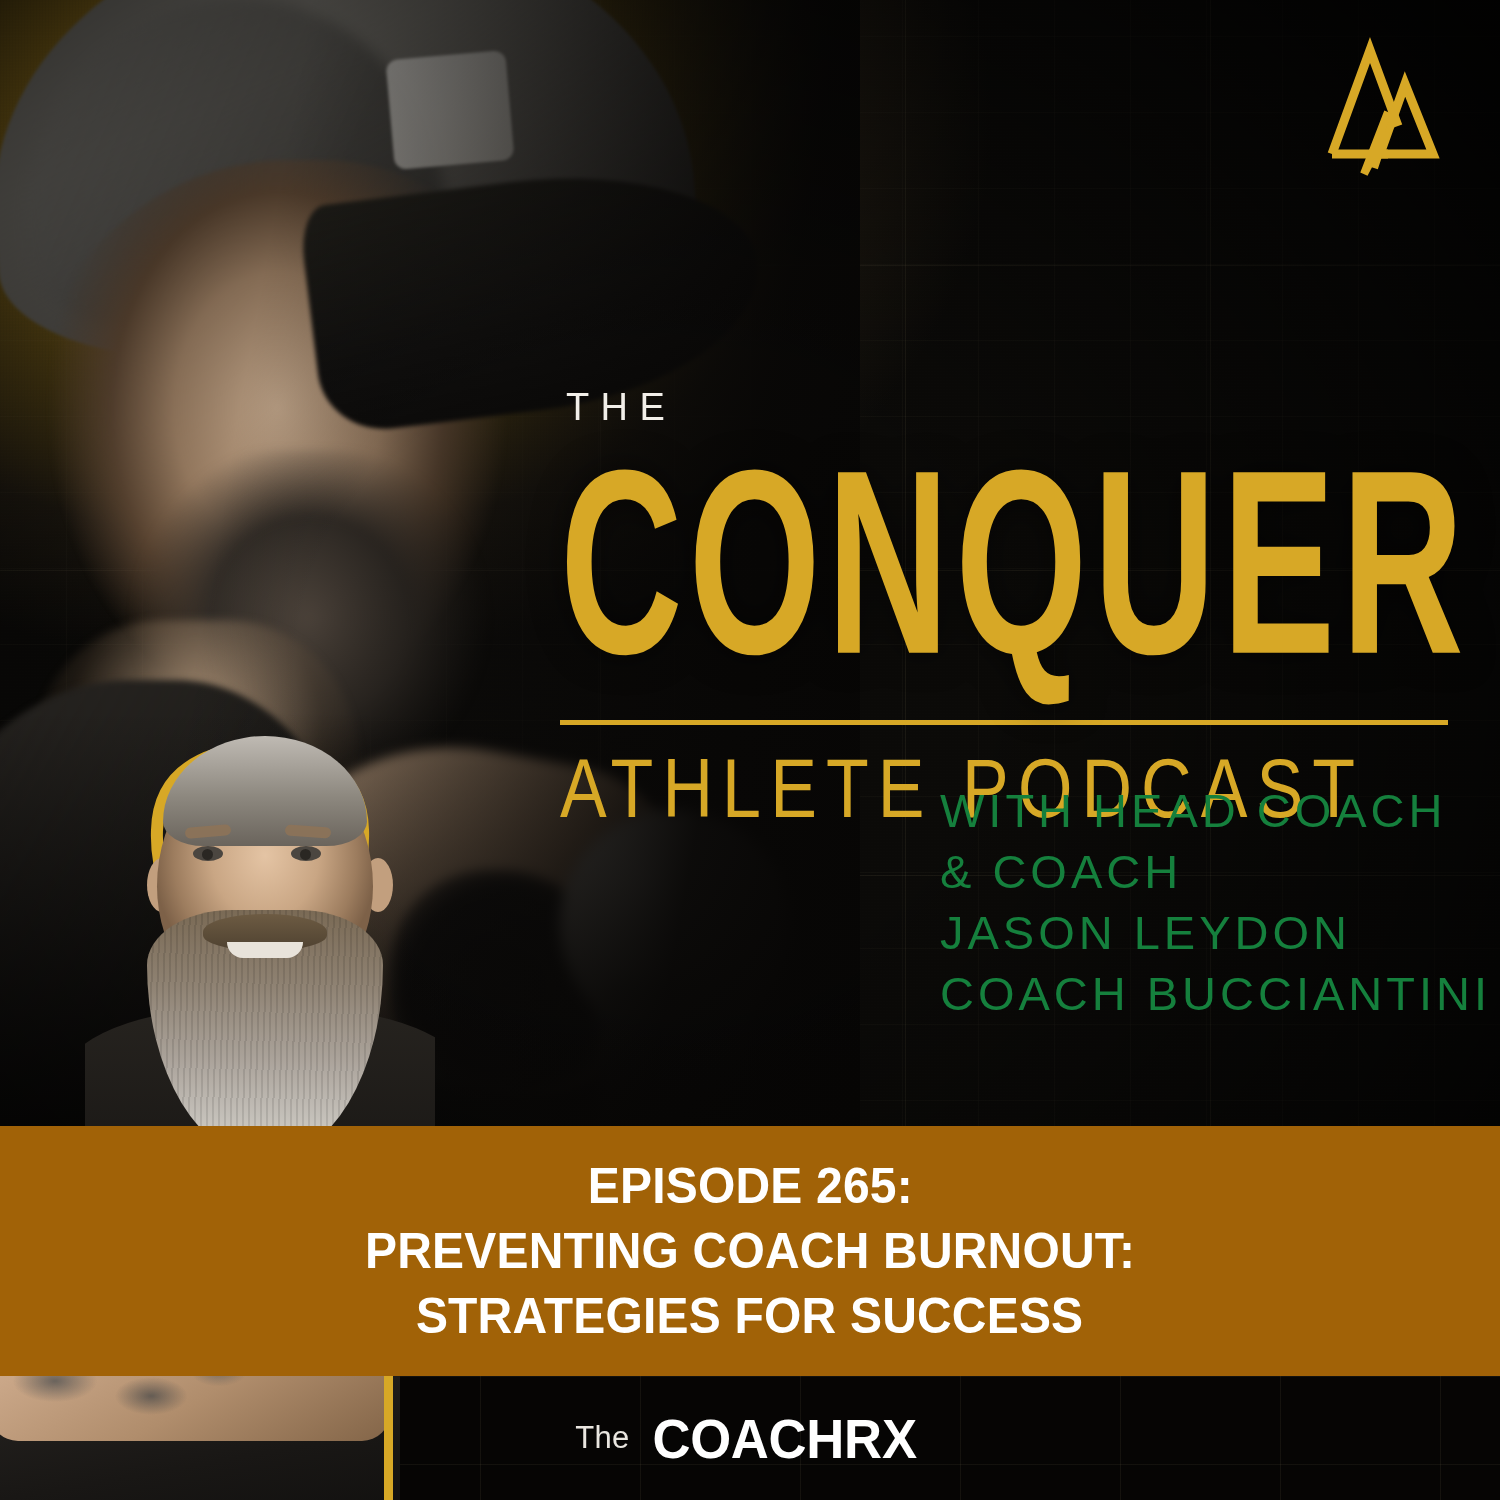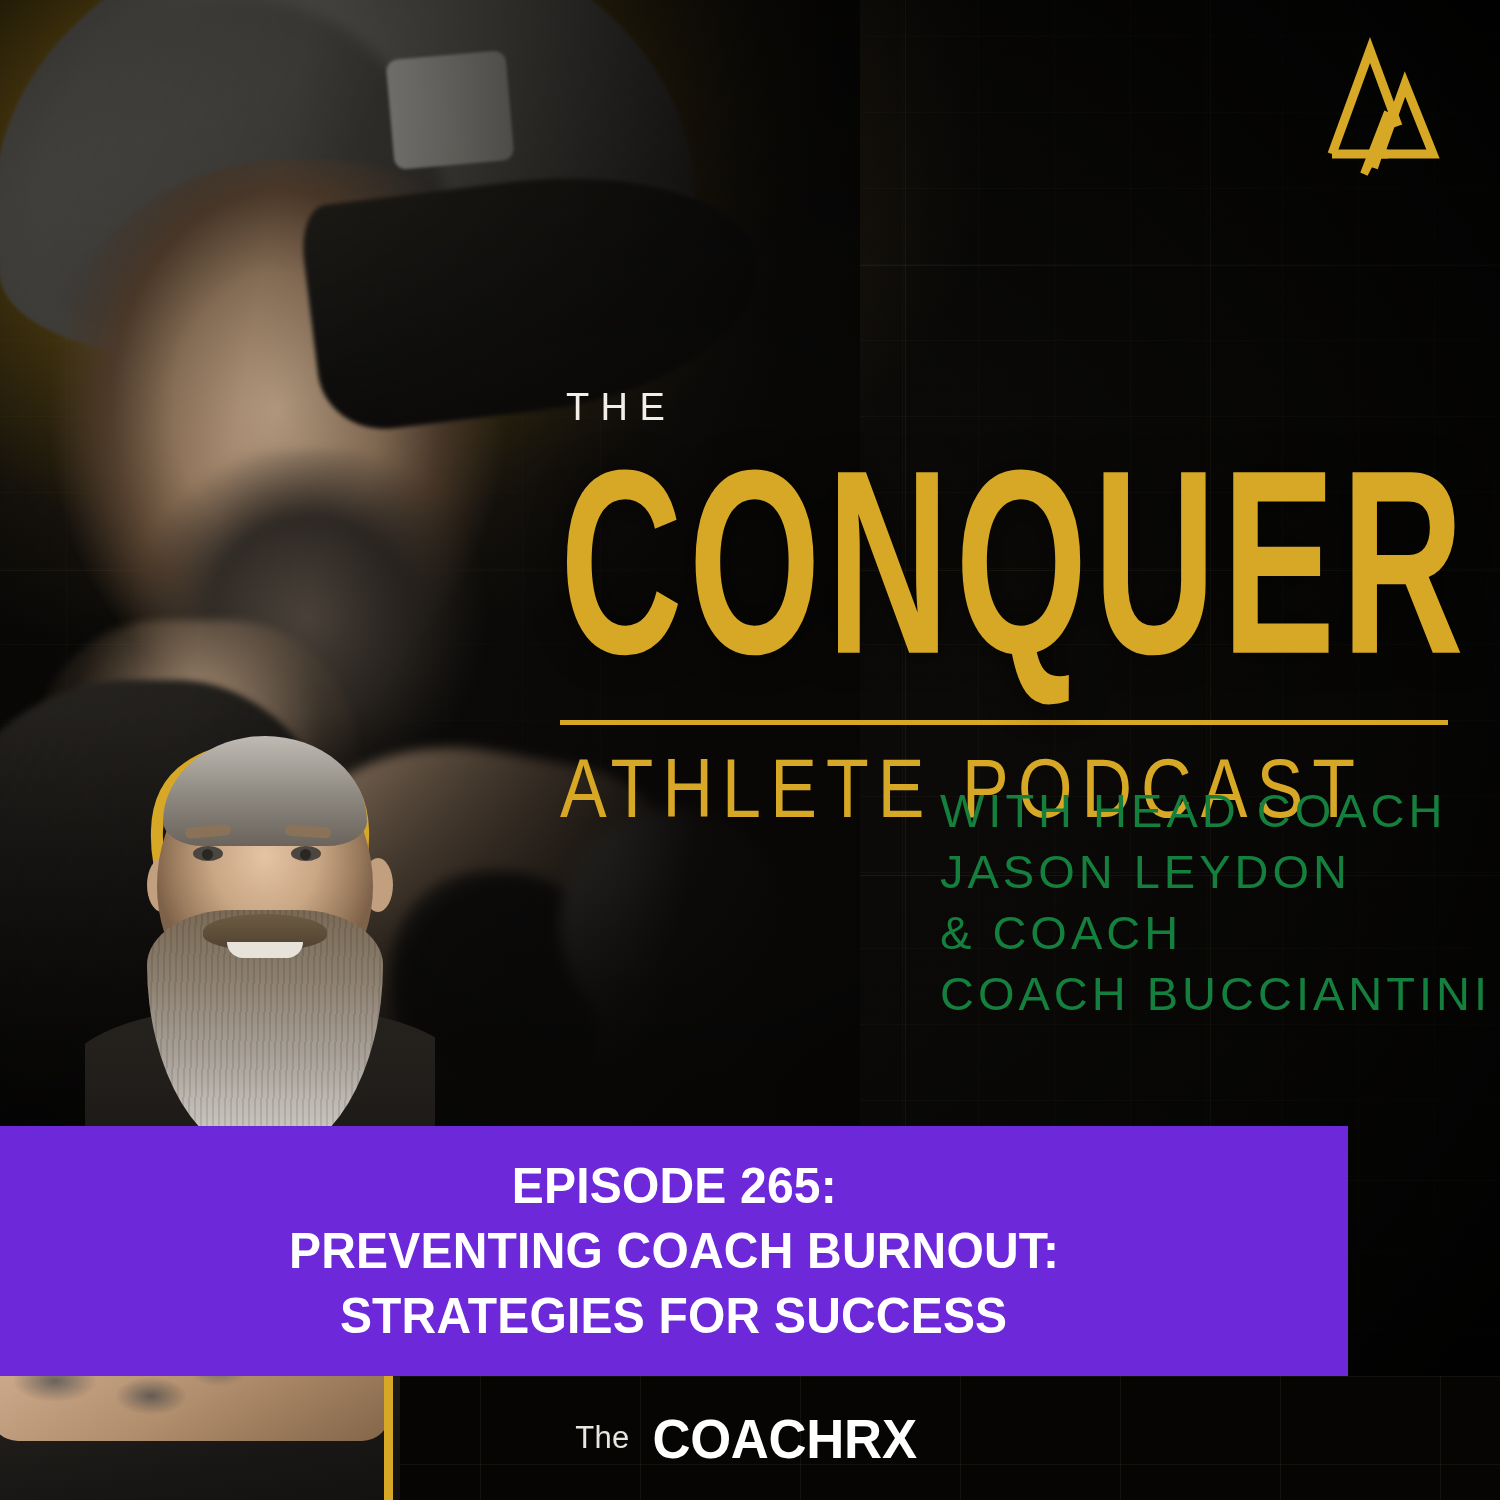--- a/index.html
+++ b/index.html
@@ -262,22 +262,22 @@
 
   
   .logo-mark{
     position:absolute; right:48px; top:36px;
     width:150px; height:140px;
   }
 
   
   .ep-banner{
     position:absolute; left:0; top:1126px;
-    width:1348px; height:250px;
-    background:#6d28d9;
+    width:1500px; height:250px;
+    background:#a16207;
     display:flex; flex-direction:column;
     align-items:center; justify-content:center;
   }
   .ep-banner div{
     font-family:"Liberation Sans Narrow","Liberation Sans", sans-serif;
     font-size:50px; font-weight:700;
     color:#ffffff;
     letter-spacing:.004em;
     line-height:1.30;
     text-align:center;
@@ -387,22 +387,22 @@
 
   <div class="title-block">
     <div class="kicker">THE</div>
     <div class="wordmark">CONQUER</div>
     <div class="rule"></div>
     <div class="subwordmark">ATHLETE PODCAST</div>
   </div>
 
   <div class="hosts">
     <div>WITH HEAD COACH</div>
+    <div>&amp; COACH</div>
     <div>JASON LEYDON</div>
-    <div>&amp; COACH</div>
     <div>COACH BUCCIANTINI</div>
   </div>
 
   <div class="host">
     <svg class="host-outline" viewBox="0 0 370 480" aria-hidden="true">
       <path d="M92 470 L92 330 Q92 300 120 286 L118 210 Q80 180 82 120 Q84 44 185 36 Q286 44 288 120 Q290 180 252 210 L250 286 Q278 300 278 330 L278 470 Z" fill="none" stroke="#D7A826" stroke-width="12" stroke-linejoin="round"></path>
     </svg>
     <div class="host-body">
       <div class="hb hb-torso"></div>
       <div class="hb hb-shirtlogo"></div>

